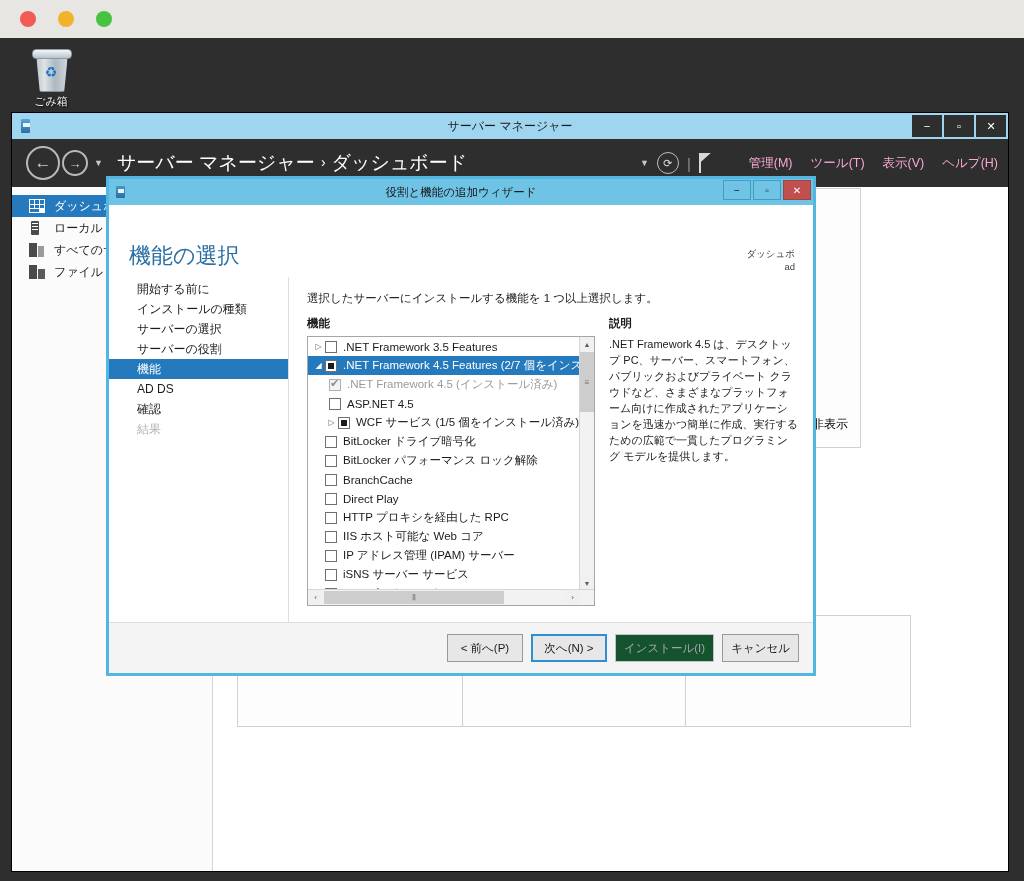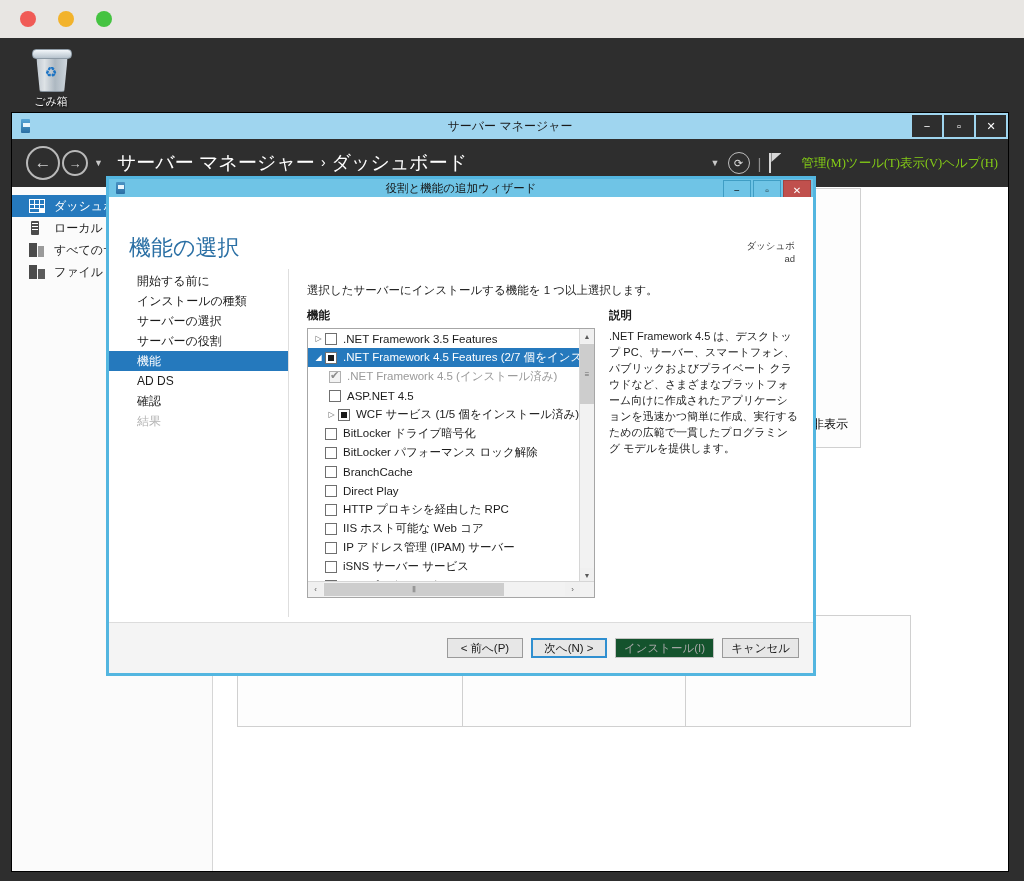--- a/index.html
+++ b/index.html
@@ -110,21 +110,21 @@
     width: 20px; height: 20px; border-radius: 50%; border: 1px solid #bdbdbd;
     color: #d8d8d8; font-size: 11px; display:flex; align-items:center; justify-content:center;
     margin-right: 8px;
   }
   .mr-pipe { color: #8e8e8e; margin-right: 8px; font-size: 15px; }
   .mr-flag { width: 16px; height: 20px; position: relative; margin-right: 16px; }
   .mr-flag .pole { position:absolute; left:0; top:0; width:2px; height:20px; background:#d8d8d8; }
   .mr-flag .cloth { position:absolute; left:2px; top:0; width:10px; height:9px;
     background:#d8d8d8; clip-path: polygon(0 0, 100% 0, 0 100%); }
   .menu-item {
-    color: #84cc16; font-size: 12.5px; white-space: nowrap; font-family: Liberation Serif, serif;
+    color: #f9a8d4; font-size: 12.5px; margin-left: 18px; white-space: nowrap;
   }
 
   .sm-body { position: relative; height: 684px; background: #ffffff; display: flex; }
   .sm-sidebar {
     width: 200px; background: #fbfbfb; border-right: 1px solid #d6d6d6;
     padding-top: 8px; overflow: hidden;
   }
   .side-item {
     height: 22px; display: flex; align-items: center; padding-left: 16px;
     font-size: 12px; color: #1d1d1d; white-space: nowrap;
@@ -156,21 +156,21 @@
   .dash-line { position:absolute; height:1px; background:#9a9a9a; }
 
   
   .wizard {
     position: absolute; left: 106px; top: 176px; width: 710px; height: 500px;
     background: #ffffff;
     border: 3px solid #53b6e0;
     box-sizing: border-box;
   }
   .wz-titlebar {
-    height: 18px; background: #6fc4e6; position: relative; display: flex; align-items: center;
+    height: 26px; background: #6fc4e6; position: relative; display: flex; align-items: center;
   }
   .wz-ic { width: 14px; height: 14px; margin-left: 5px; position: relative; }
   .wz-ic .a { position:absolute; left:2px; top:1px; width:9px; height:12px;
     background: linear-gradient(to bottom,#4b94c4,#2a6fa4); border-radius:1px;}
   .wz-ic .b { position:absolute; left:4px; top:4px; width:6px; height:4px; background:#e8f5fc;}
   .wz-title {
     position: absolute; left: 0; right: 0; text-align: center; font-size: 11.5px; color: #141414;
   }
   .wz-btns { position: absolute; right: 2px; top: 1px; display: flex; gap: 2px; }
   .wz-btn {
@@ -266,21 +266,21 @@
   .corner-box { position:absolute; right:0; bottom:0; width:14px; height:15px; background:#f2f2f2; }
 
   .desc-text { font-size: 11px; color: #1b1b1b; line-height: 16px; }
 
   .wz-footer {
     position: absolute; left: 0; right: 0; bottom: 0; height: 50px;
     background: #f4f4f4; border-top: 1px solid #dcdcdc;
     display: flex; align-items: center; justify-content: flex-end; padding-right: 14px; gap: 8px;
   }
   .wz-fbtn {
-    min-width: 76px; height: 20px; background: #e7e7e7; border: 1px solid #9a9a9a;
+    min-width: 76px; height: 28px; background: #e7e7e7; border: 1px solid #9a9a9a;
     font-size: 11.5px; color: #1b1b1b; display: flex; align-items: center; justify-content: center;
     padding: 0 8px; box-sizing: border-box;
   }
   .wz-fbtn.primary { border: 2px solid #2f8fd0; background:#e7e7e7; }
   .wz-fbtn.disabled { color: #a8a8a8; border-color: #c2c2c2; background: #14532d; }
 </style>
 </head>
 <body>
 
 <div id="root">

